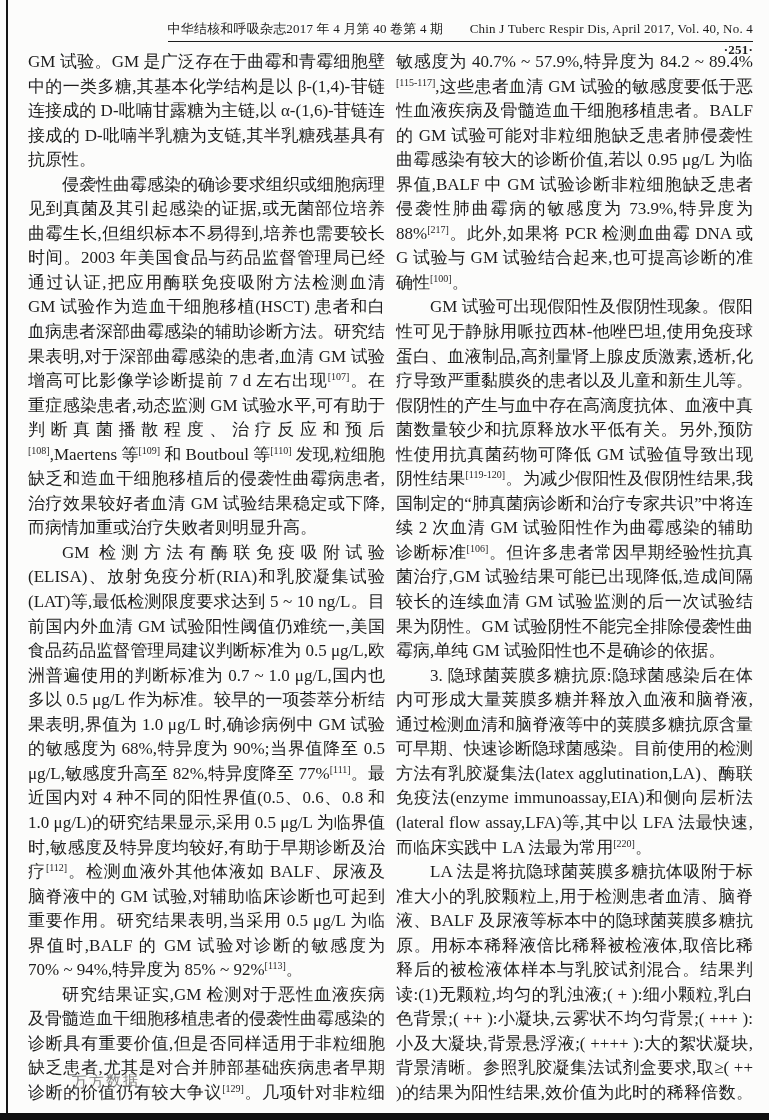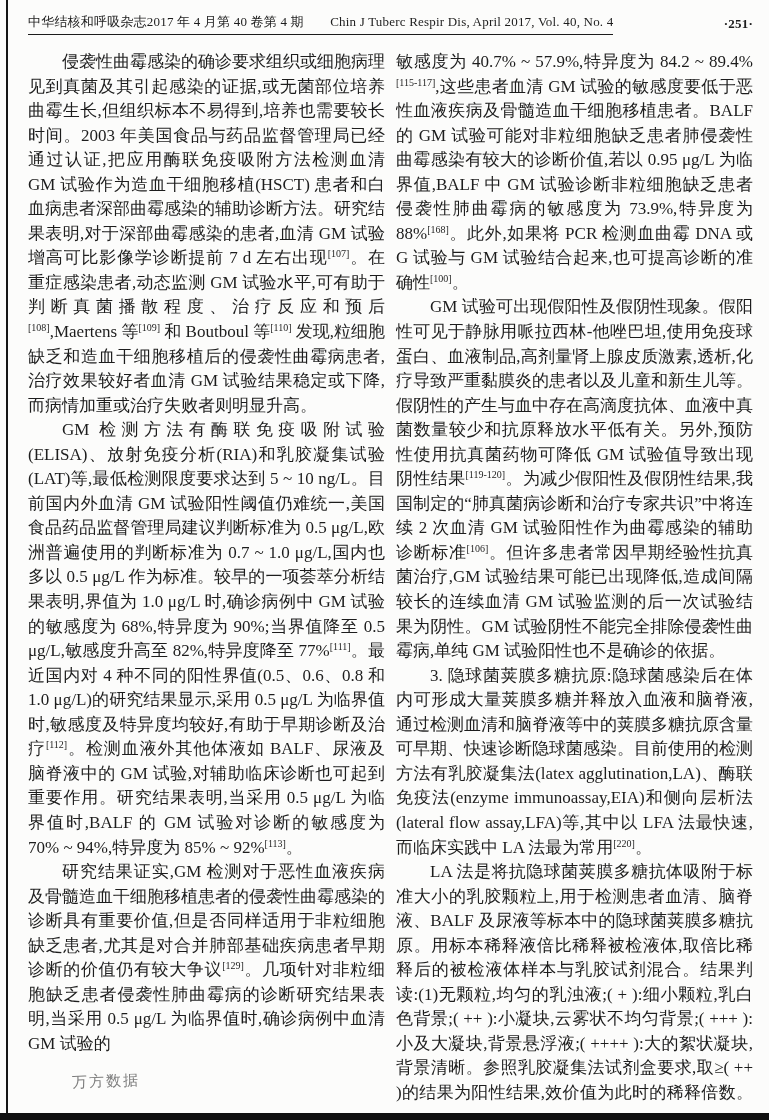--- a/index.html
+++ b/index.html
@@ -3,23 +3,23 @@
 <meta charset="utf-8">
 <style>
   html,body{margin:0;padding:0;}
   body{
     width:769px;height:1120px;background:#fcfcfb;position:relative;overflow:hidden;
     font-family:"Liberation Serif","DejaVu Serif",serif;color:#1d1d1d;
   }
   .page-edge-left{position:absolute;left:6px;top:0;width:2px;height:1120px;background:#151515;}
   .page-edge-bottom{position:absolute;left:0;bottom:0;width:769px;height:7px;background:#101010;}
   .header{
-    position:absolute;top:13px;left:28px;width:725px;
+    position:absolute;top:20px;left:28px;width:725px;
     display:flex;justify-content:space-between;align-items:flex-end;
-    font-size:13px;letter-spacing:0.2px;white-space:pre;
+    font-size:13px;letter-spacing:0.2px;white-space:pre;flex-direction:column;
   }
   .journal-line{border-bottom:1.5px solid #1c1c1c;padding-bottom:3px;}
   .page-number{padding-bottom:3px;font-weight:bold;}
   .content{
     position:absolute;top:50px;left:28px;display:flex;gap:11px;
   }
   .col{
     width:357px;height:1058px;overflow:hidden;
     font-size:17px;line-height:24.55px;text-align:justify;
   }
@@ -41,25 +41,26 @@
 <div class="page-edge-left"></div>
 <div class="page-edge-bottom"></div>
 
 <div class="header">
   <span class="journal-line">中华结核和呼吸杂志2017 年 4 月第 40 卷第 4 期　　Chin J Tuberc Respir Dis, April 2017, Vol. 40, No. 4</span>
   <span class="page-number">·251·</span>
 </div>
 
 <div class="content">
   <div class="col" id="column-left">
+      <p class="para">GM 试验。GM 是广泛存在于曲霉和青霉细胞壁中的一类多糖,其基本化学结构是以 β-(1,4)-苷链连接成的 D-吡喃甘露糖为主链,以 α-(1,6)-苷链连接成的 D-吡喃半乳糖为支链,其半乳糖残基具有抗原性。</p>
       <p class="para indent">侵袭性曲霉感染的确诊要求组织或细胞病理见到真菌及其引起感染的证据,或无菌部位培养曲霉生长,但组织标本不易得到,培养也需要较长时间。2003 年美国食品与药品监督管理局已经通过认证,把应用酶联免疫吸附方法检测血清 GM 试验作为造血干细胞移植(HSCT) 患者和白血病患者深部曲霉感染的辅助诊断方法。研究结果表明,对于深部曲霉感染的患者,血清 GM 试验增高可比影像学诊断提前 7 d 左右出现<sup class="ref">[107]</sup>。在重症感染患者,动态监测 GM 试验水平,可有助于判断真菌播散程度、治疗反应和预后<sup class="ref">[108]</sup>,Maertens 等<sup class="ref">[109]</sup> 和 Boutboul 等<sup class="ref">[110]</sup> 发现,粒细胞缺乏和造血干细胞移植后的侵袭性曲霉病患者,治疗效果较好者血清 GM 试验结果稳定或下降, 而病情加重或治疗失败者则明显升高。</p>
       <p class="para indent">GM 检测方法有酶联免疫吸附试验(ELISA)、放射免疫分析(RIA)和乳胶凝集试验(LAT)等,最低检测限度要求达到 5 ~ 10 ng/L。目前国内外血清 GM 试验阳性阈值仍难统一,美国食品药品监督管理局建议判断标准为 0.5 μg/L,欧洲普遍使用的判断标准为 0.7 ~ 1.0 μg/L,国内也多以 0.5 μg/L 作为标准。较早的一项荟萃分析结果表明,界值为 1.0 μg/L 时,确诊病例中 GM 试验的敏感度为 68%,特异度为 90%;当界值降至 0.5 μg/L,敏感度升高至 82%,特异度降至 77%<sup class="ref">[111]</sup>。最近国内对 4 种不同的阳性界值(0.5、0.6、0.8 和 1.0 μg/L)的研究结果显示,采用 0.5 μg/L 为临界值时,敏感度及特异度均较好,有助于早期诊断及治疗<sup class="ref">[112]</sup>。检测血液外其他体液如 BALF、尿液及脑脊液中的 GM 试验,对辅助临床诊断也可起到重要作用。研究结果表明,当采用 0.5 μg/L 为临界值时,BALF 的 GM 试验对诊断的敏感度为 70% ~ 94%,特异度为 85% ~ 92%<sup class="ref">[113]</sup>。</p>
       <p class="para indent">研究结果证实,GM 检测对于恶性血液疾病及骨髓造血干细胞移植患者的侵袭性曲霉感染的诊断具有重要价值,但是否同样适用于非粒细胞缺乏患者,尤其是对合并肺部基础疾病患者早期诊断的价值仍有较大争议<sup class="ref">[129]</sup>。几项针对非粒细胞缺乏患者侵袭性肺曲霉病的诊断研究结果表明,当采用 0.5 μg/L 为临界值时,确诊病例中血清 GM 试验的</p>
     </div>
   <div class="col" id="column-right">
-      <p class="para">敏感度为 40.7% ~ 57.9%,特异度为 84.2 ~ 89.4%<sup class="ref">[115-117]</sup>,这些患者血清 GM 试验的敏感度要低于恶性血液疾病及骨髓造血干细胞移植患者。BALF 的 GM 试验可能对非粒细胞缺乏患者肺侵袭性曲霉感染有较大的诊断价值,若以 0.95 μg/L 为临界值,BALF 中 GM 试验诊断非粒细胞缺乏患者侵袭性肺曲霉病的敏感度为 73.9%,特异度为 88%<sup class="ref">[168]</sup>。此外,如果将 PCR 检测血曲霉 DNA 或 G 试验与 GM 试验结合起来,也可提高诊断的准确性<sup class="ref">[100]</sup>。</p>
+      <p class="para">敏感度为 40.7% ~ 57.9%,特异度为 84.2 ~ 89.4%<sup class="ref">[115-117]</sup>,这些患者血清 GM 试验的敏感度要低于恶性血液疾病及骨髓造血干细胞移植患者。BALF 的 GM 试验可能对非粒细胞缺乏患者肺侵袭性曲霉感染有较大的诊断价值,若以 0.95 μg/L 为临界值,BALF 中 GM 试验诊断非粒细胞缺乏患者侵袭性肺曲霉病的敏感度为 73.9%,特异度为 88%<sup class="ref">[217]</sup>。此外,如果将 PCR 检测血曲霉 DNA 或 G 试验与 GM 试验结合起来,也可提高诊断的准确性<sup class="ref">[100]</sup>。</p>
       <p class="para indent">GM 试验可出现假阳性及假阴性现象。假阳性可见于静脉用哌拉西林-他唑巴坦,使用免疫球蛋白、血液制品,高剂量肾上腺皮质激素,透析,化疗导致严重黏膜炎的患者以及儿童和新生儿等。假阴性的产生与血中存在高滴度抗体、血液中真菌数量较少和抗原释放水平低有关。另外,预防性使用抗真菌药物可降低 GM 试验值导致出现阴性结果<sup class="ref">[119-120]</sup>。为减少假阳性及假阴性结果,我国制定的“肺真菌病诊断和治疗专家共识”中将连续 2 次血清 GM 试验阳性作为曲霉感染的辅助诊断标准<sup class="ref">[106]</sup>。但许多患者常因早期经验性抗真菌治疗,GM 试验结果可能已出现降低,造成间隔较长的连续血清 GM 试验监测的后一次试验结果为阴性。GM 试验阴性不能完全排除侵袭性曲霉病,单纯 GM 试验阳性也不是确诊的依据。</p>
       <p class="para indent">3. 隐球菌荚膜多糖抗原:隐球菌感染后在体内可形成大量荚膜多糖并释放入血液和脑脊液,通过检测血清和脑脊液等中的荚膜多糖抗原含量可早期、快速诊断隐球菌感染。目前使用的检测方法有乳胶凝集法(latex agglutination,LA)、酶联免疫法(enzyme immunoassay,EIA)和侧向层析法(lateral flow assay,LFA)等,其中以 LFA 法最快速,而临床实践中 LA 法最为常用<sup class="ref">[220]</sup>。</p>
       <p class="para indent">LA 法是将抗隐球菌荚膜多糖抗体吸附于标准大小的乳胶颗粒上,用于检测患者血清、脑脊液、BALF 及尿液等标本中的隐球菌荚膜多糖抗原。用标本稀释液倍比稀释被检液体,取倍比稀释后的被检液体样本与乳胶试剂混合。结果判读:(1)无颗粒,均匀的乳浊液;( + ):细小颗粒,乳白色背景;( ++ ):小凝块,云雾状不均匀背景;( +++ ):小及大凝块,背景悬浮液;( ++++ ):大的絮状凝块,背景清晰。参照乳胶凝集法试剂盒要求,取≥( ++ )的结果为阳性结果,效价值为此时的稀释倍数。质量控制:阳性质量控制品效价≥( ++ ),阴性对照品</p>
     </div>
 </div>
 
 <div class="watermark">万方数据</div>
 
 </body></html>

